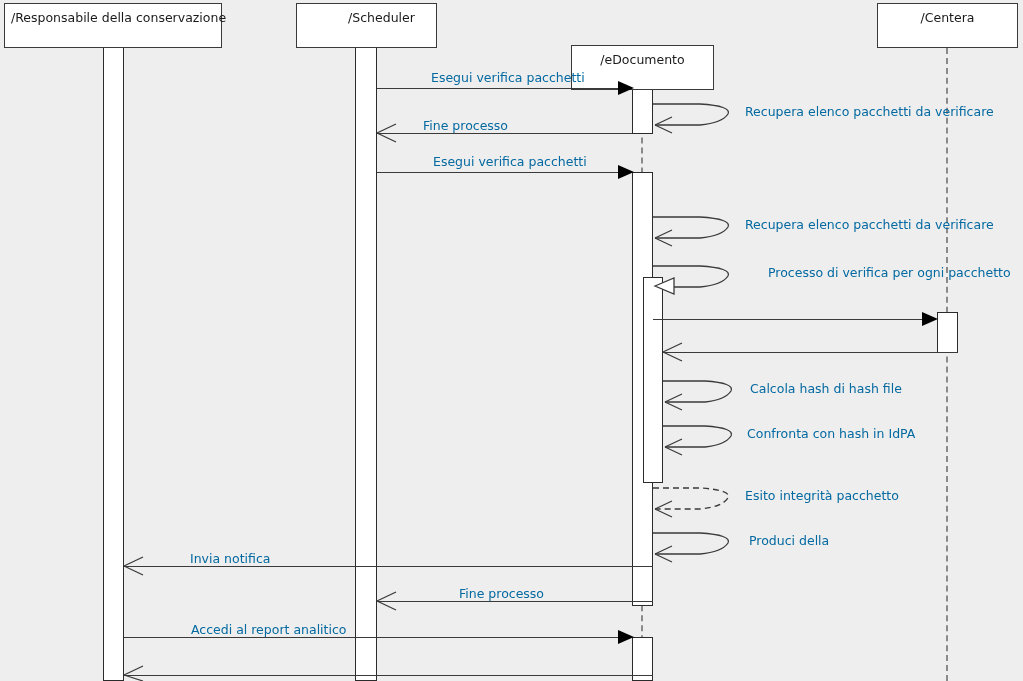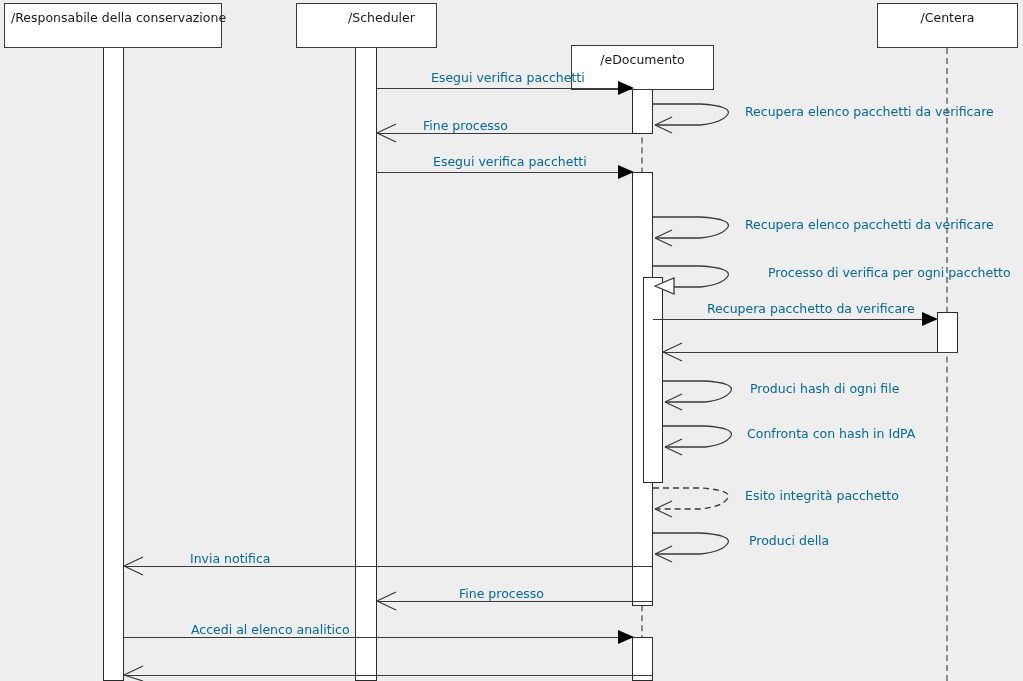--- a/index.html
+++ b/index.html
@@ -169,37 +169,36 @@
   <div class="msg-line" style="left:377px; top:172px; width:245px;"></div>
   <div class="arrow-solid-r" style="left:618px; top:165px;"></div>
   <div class="msg-label" style="left:433px; top:155px;">Esegui verifica pacchetti</div>
 
   <div class="msg-label" style="left:745px; top:218px;">Recupera elenco pacchetti da verificare</div>
 
   <div class="msg-label" style="left:768px; top:266px;">Processo di verifica per ogni pacchetto</div>
 
   <div class="msg-line" style="left:653px; top:319px; width:275px;"></div>
   <div class="arrow-solid-r" style="left:922px; top:312px;"></div>
-  <div class="msg-label" style="left:707px; top:302px;">Recupera pacchetto da verificare</div>
 
   <div class="msg-line" style="left:663px; top:352px; width:295px;"></div>
 
-  <div class="msg-label" style="left:750px; top:382px;">Produci hash di ogni file</div>
+  <div class="msg-label" style="left:750px; top:382px;">Calcola hash di hash file</div>
 
   <div class="msg-label" style="left:747px; top:427px;">Confronta con hash in IdPA</div>
 
   <div class="msg-label" style="left:745px; top:489px;">Esito integrità pacchetto</div>
 
   <div class="msg-label" style="left:749px; top:534px;">Produci  della</div>
 
   <div class="msg-line" style="left:124px; top:566px; width:529px;"></div>
   <div class="msg-label" style="left:190px; top:552px;">Invia notifica</div>
 
   <div class="msg-line" style="left:377px; top:601px; width:276px;"></div>
   <div class="msg-label" style="left:459px; top:587px;">Fine processo</div>
 
   <div class="msg-line" style="left:124px; top:637px; width:498px;"></div>
   <div class="arrow-solid-r" style="left:618px; top:630px;"></div>
-  <div class="msg-label" style="left:191px; top:623px;">Accedi al elenco analitico</div>
+  <div class="msg-label" style="left:191px; top:623px;">Accedi al report analitico</div>
 
   <div class="msg-line" style="left:124px; top:675px; width:529px;"></div>
 
 </div>
 
 </body></html>

